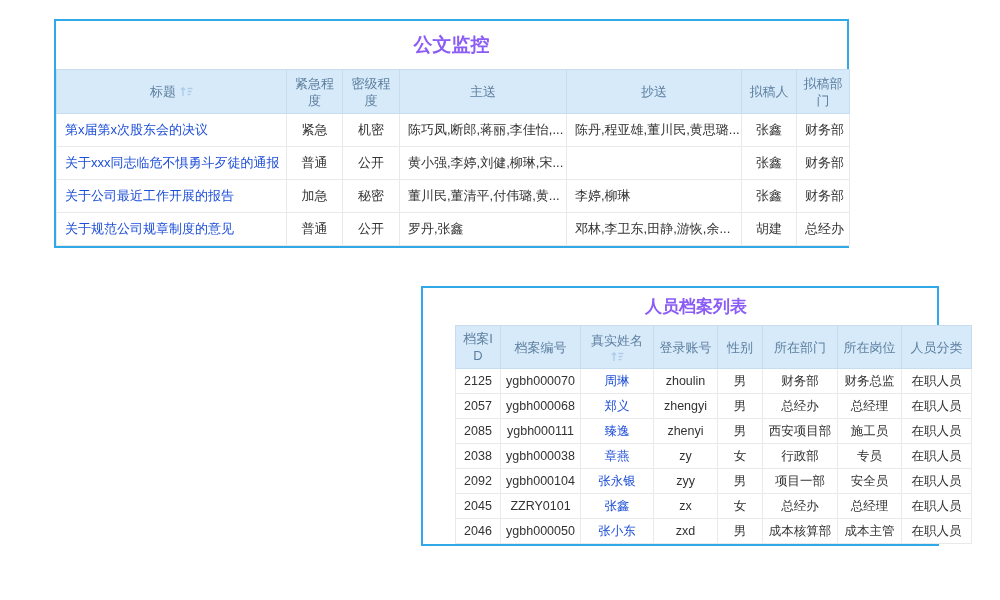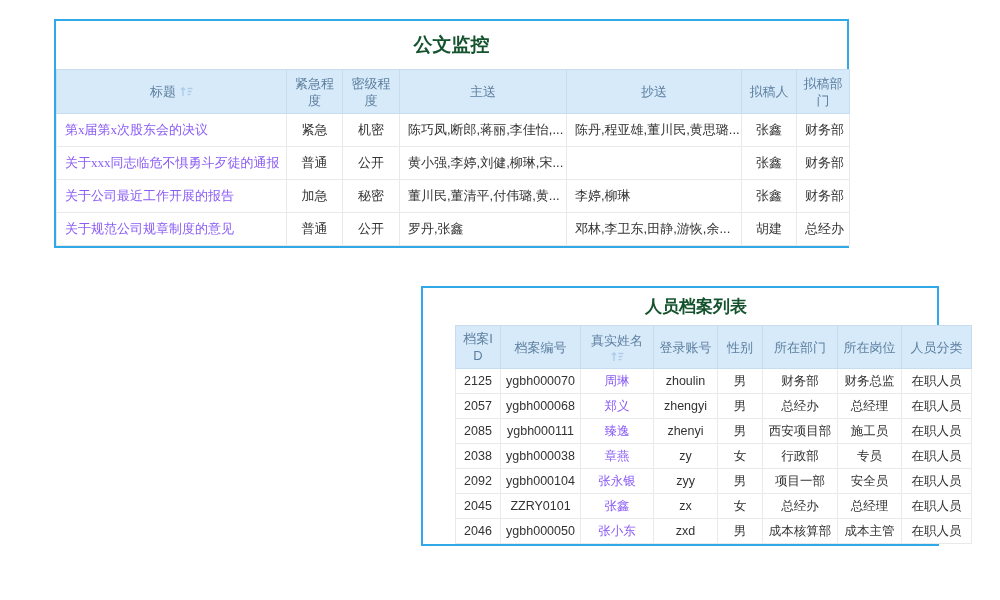--- a/index.html
+++ b/index.html
@@ -2,40 +2,40 @@
 <html><head>
 <meta charset="utf-8">
 <style>
   * { margin:0; padding:0; box-sizing:border-box; }
   html,body { width:1000px; height:600px; background:#ffffff; overflow:hidden;
     font-family:"Liberation Sans","DejaVu Sans",sans-serif; }
   .page { position:relative; width:1000px; height:600px; background:#fff; }
 
   .panel { position:absolute; background:#fff; border:2px solid #31a9e8; }
   .panel-title { display:flex; align-items:center; justify-content:center;
-    font-weight:bold; color:#14532d; background:#fff; }
+    font-weight:bold; color:#8b5cf6; background:#fff; }
   .doc-panel { left:54px; top:19px; width:795px; }
   .doc-panel .panel-title { height:48px; font-size:19px; }
   .per-panel { left:421px; top:286px; width:518px;padding-left:32px; }
   .per-panel .panel-title { height:37px; font-size:17px; }
 
   table.tbl { border-collapse:collapse; table-layout:fixed; width:100%; }
   .tbl th { background:#d7eaf9; color:#5d7fa0; font-weight:normal; font-size:13px;
     line-height:17px; text-align:center; vertical-align:middle;
     border:1px solid #c8dcef; padding:3px 4px; word-break:break-all; }
   .tbl td { background:#fff; color:#333; font-size:13px; vertical-align:middle;
     border:1px solid #e9e9e9; padding:3px 8px; text-align:center;
     overflow:hidden; white-space:nowrap; }
   .doc-tbl th { height:44px; }
   .doc-tbl td { height:33px; }
   .per-tbl th { height:43px; }
   .per-tbl td { height:25px; font-size:12.5px; padding:3px 4px; }
 
   .doc-tbl td:nth-child(1), .doc-tbl td:nth-child(4), .doc-tbl td:nth-child(5) { text-align:left; }
-  td.link-cell { color:#8b5cf6;font-family:Liberation Serif, serif; }
+  td.link-cell { color:#1d4ed8; }
 
   .sort-icon { display:inline-block; vertical-align:-1px; margin-left:4px; line-height:0; }
   .per-tbl th .sort-icon { display:block; margin:2px auto 0; width:13px; }
 </style>
 </head>
 <body>
 
 <div class="page">
 
   <div class="panel doc-panel">

